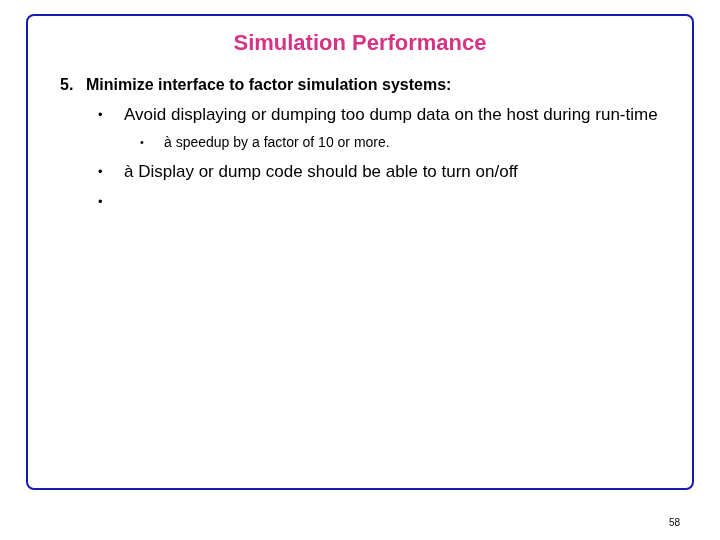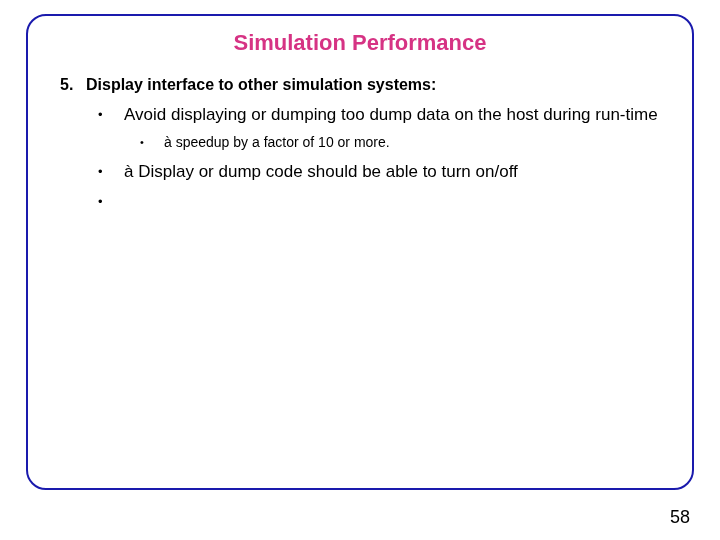--- a/index.html
+++ b/index.html
@@ -10,21 +10,21 @@
     font-family: Arial, Helvetica, sans-serif;
     position: relative;
   }
   .slide-frame {
     position: absolute;
     top: 14px;
     left: 26px;
     width: 668px;
     height: 476px;
     border: 2px solid #1a1aad;
-    border-radius: 20px;
+    border-radius: 8px;
     padding: 14px 26px 20px 26px;
   }
   .title {
     text-align: center;
     font-size: 22px;
     font-weight: bold;
     color: #d63384;
     margin-bottom: 20px;
   }
   .numbered {
@@ -51,35 +51,35 @@
     color: #000;
     margin-left: 86px;
     margin-bottom: 10px;
     line-height: 1.3;
   }
   .bullet-2 .dot { width: 24px; flex-shrink: 0; font-size: 11px; padding-top: 2px; }
   .arrow { font-family: Liberation Sans, sans-serif; }
   .page-num {
     position: absolute;
     bottom: 12px;
-    right: 30px;
-    font-size: 18px;
+    right: 40px;
+    font-size: 10px;
     color: #000;
   }
 </style>
 </head>
 <body>
 
 <div class="slide-frame">
 
   <div class="title">Simulation Performance</div>
 
   <div class="numbered">
     <span class="num">5.</span>
-    <span>Display interface to other simulation systems:</span>
+    <span>Minimize interface to factor simulation systems:</span>
   </div>
 
   <div class="bullet-1">
     <span class="dot">•</span>
     <span>Avoid displaying or dumping too dump data on the host during run-time</span>
   </div>
 
   <div class="bullet-2">
     <span class="dot">•</span>
     <span class="arrow">à speedup by a factor of 10 or more.</span>

